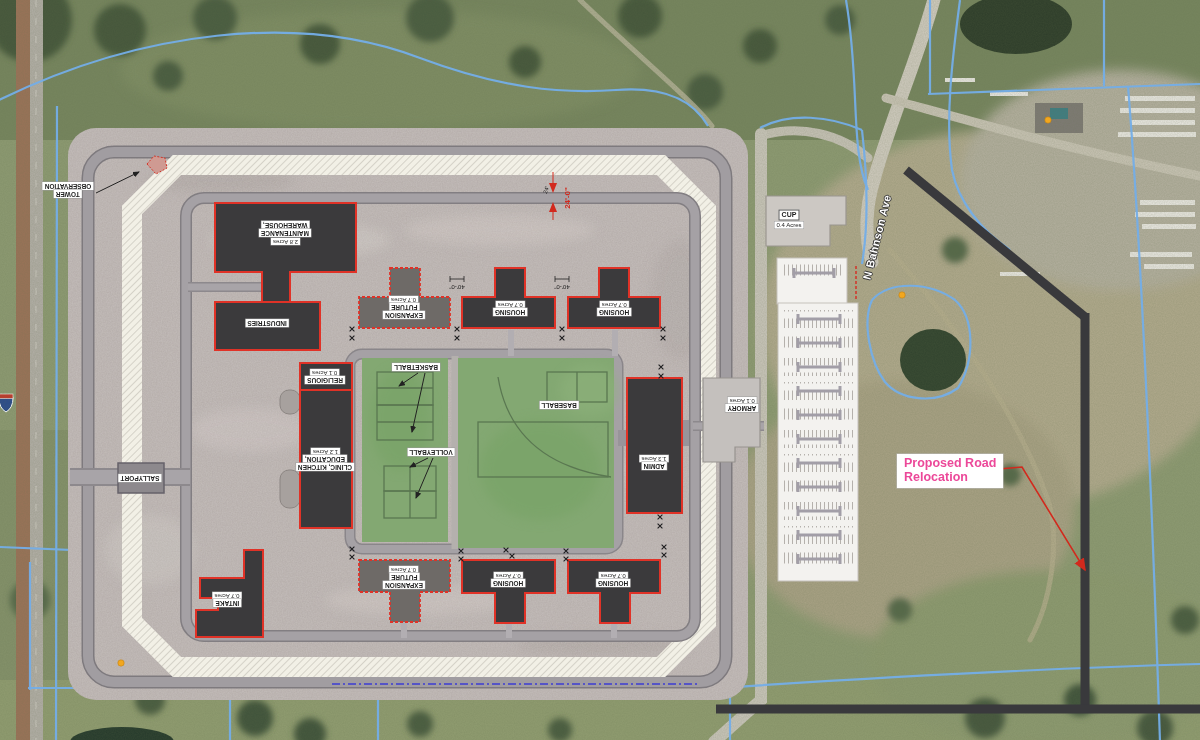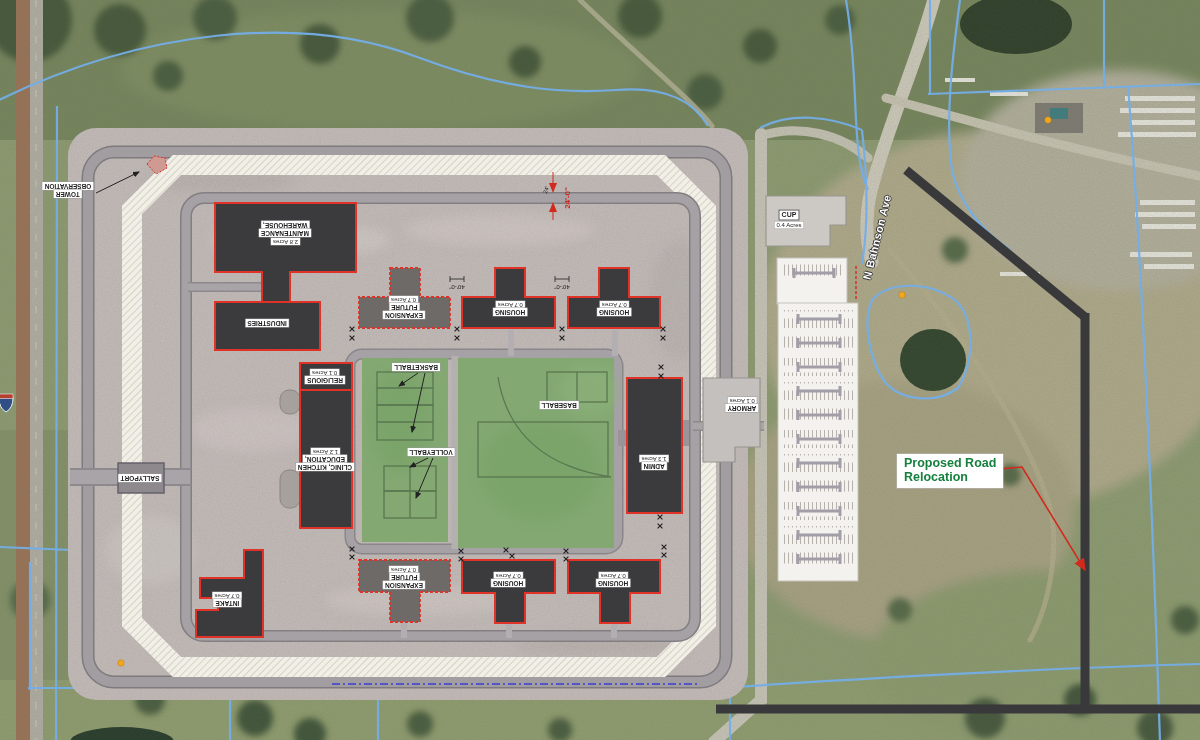--- a/index.html
+++ b/index.html
@@ -10,21 +10,21 @@
        align-items:center;gap:0;z-index:6;pointer-events:none;text-align:center;}
   .lbl .ln{display:inline-block;transform:rotate(180deg);background:#fff;color:#1d1d1d;
        font-weight:700;font-size:6.5px;line-height:1.25;padding:0 2px;white-space:nowrap;
        box-shadow:0 0 0 .5px #9a9a9a;}
   .lbl .ac{display:inline-block;transform:rotate(180deg);background:#fff;color:#1d1d1d;
        font-weight:400;font-size:6px;line-height:1.2;padding:0 2px;white-space:nowrap;
        box-shadow:0 0 0 .5px #9a9a9a;margin-top:1px;}
   .lbl.up .ln,.lbl.up .ac{transform:none;}
   .lbl.up .ln{border:1px solid #555;box-shadow:none;font-size:7px;}
   .prl{position:absolute;left:897px;top:454px;z-index:7;background:#fff;
-       padding:2px 7px 3px 7px;color:#15803d;font-weight:700;font-size:12.5px;line-height:1.15;
+       padding:2px 7px 3px 7px;color:#ec4899;font-weight:700;font-size:12.5px;line-height:1.15;
        box-shadow:0 0 0 .5px #bbb;text-align:left;pointer-events:none;}
   .street{position:absolute;left:877px;top:237px;z-index:6;transform:translate(-50%,-50%) rotate(-76deg);
        color:#fff;font-weight:700;font-size:11px;letter-spacing:.5px;white-space:nowrap;
        text-shadow:-1px 0 #3a3a3a,1px 0 #3a3a3a,0 -1px #3a3a3a,0 1px #3a3a3a;pointer-events:none;}
   .dim{position:absolute;z-index:6;white-space:nowrap;pointer-events:none;font-weight:700;}
   .dim.red{color:#d2291d;font-size:8px;}
   .dim.blk{color:#1c1c1c;font-size:6px;font-weight:400;}
 </style>
 </head>
 <body>

